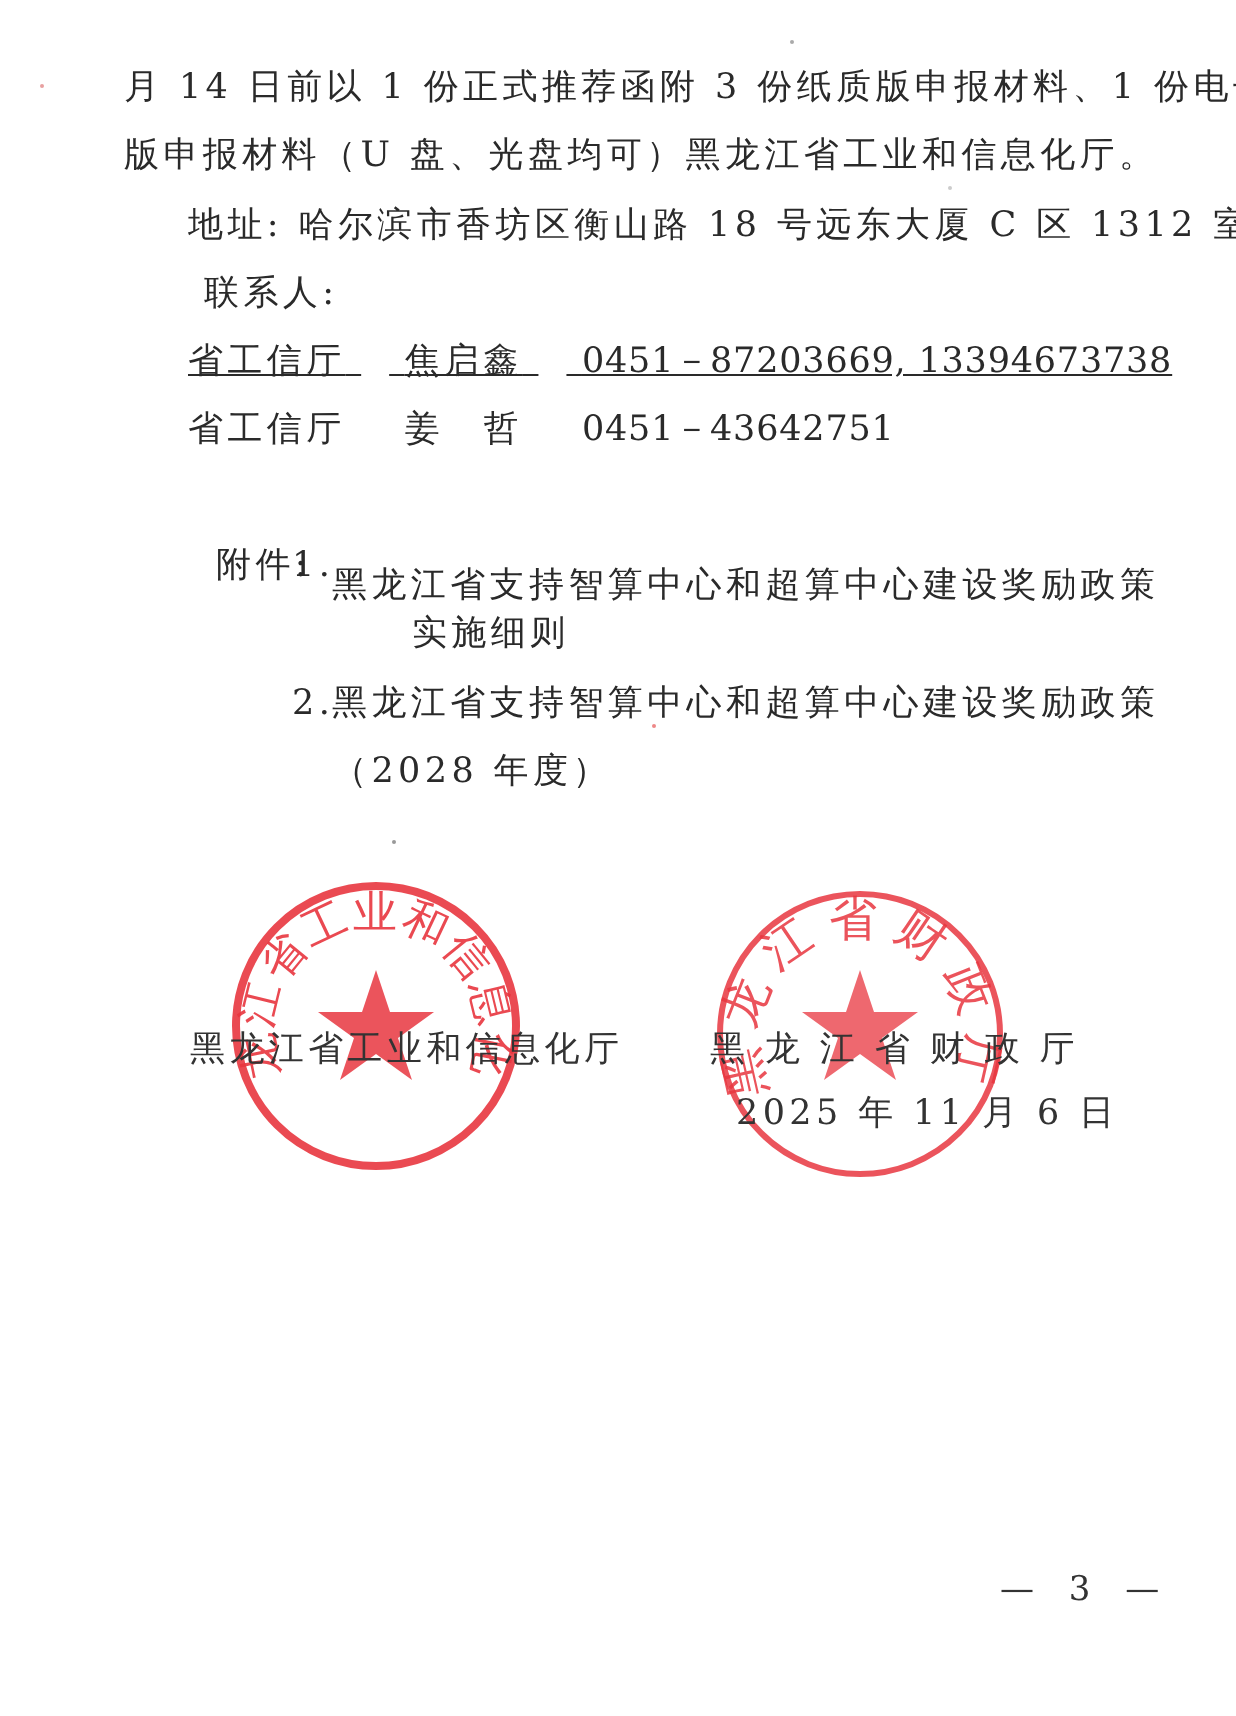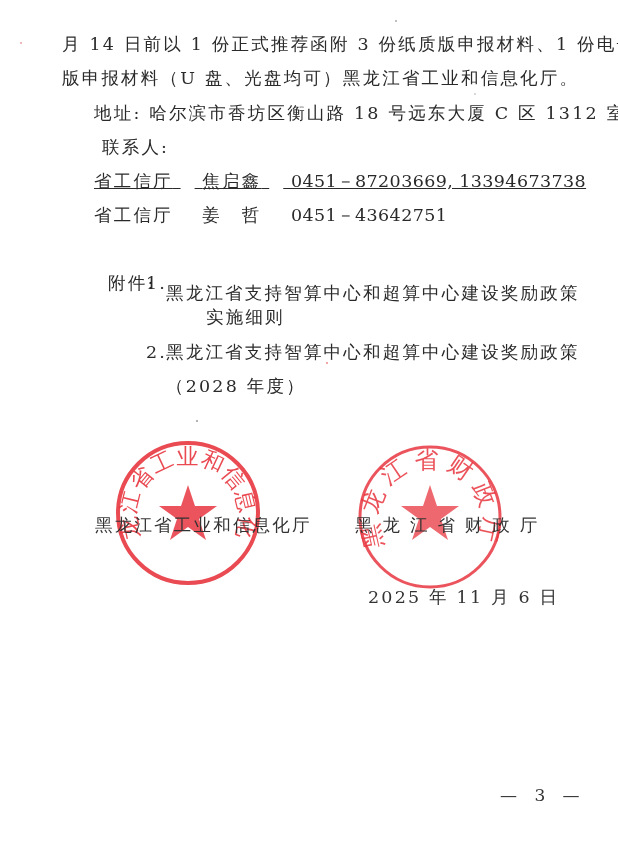--- a/index.html
+++ b/index.html
@@ -63,21 +63,21 @@
     </defs>
     <circle cx="75" cy="75" r="70" fill="none" stroke="#e8363f" stroke-width="3" opacity="0.85"></circle>
     <text font-family="'DejaVu Sans', sans-serif" font-size="24" fill="#e8363f" opacity="0.85" letter-spacing="7">
       <textPath href="#arc2" startOffset="50%" text-anchor="middle">黑龙江省财政厅</textPath>
     </text>
     <polygon points="75,43 82,64 104,64 86,77 93,98 75,85 57,98 64,77 46,64 68,64" fill="#e8363f" opacity="0.75"></polygon>
   </svg>
 
   <div class="line" style="left:95px; top:514px; color:#333;">黑龙江省工业和信息化厅</div>
   <div class="line" style="left:355px; top:514px; color:#333;">黑 龙 江 省 财 政 厅</div>
-  <div class="line" style="left:368px; top:546px; color:#333;margin-top:40px;">2025 年 11 月 6 日</div>
+  <div class="line" style="left:368px; top:546px; color:#333;">2025 年 11 月 6 日</div>
 
   <div class="page-num" style="left:500px; top:785px;">— 3 —</div>
 
   <div class="speck" style="left:20px; top:42px; background:#e8a0a0;"></div>
   <div class="speck" style="left:395px; top:20px; background:#aaa;"></div>
   <div class="speck" style="left:474px; top:93px; background:#ccc;"></div>
   <div class="speck" style="left:326px; top:362px; background:#e88;"></div>
   <div class="speck" style="left:196px; top:420px; background:#999;"></div>
 </div>
 

